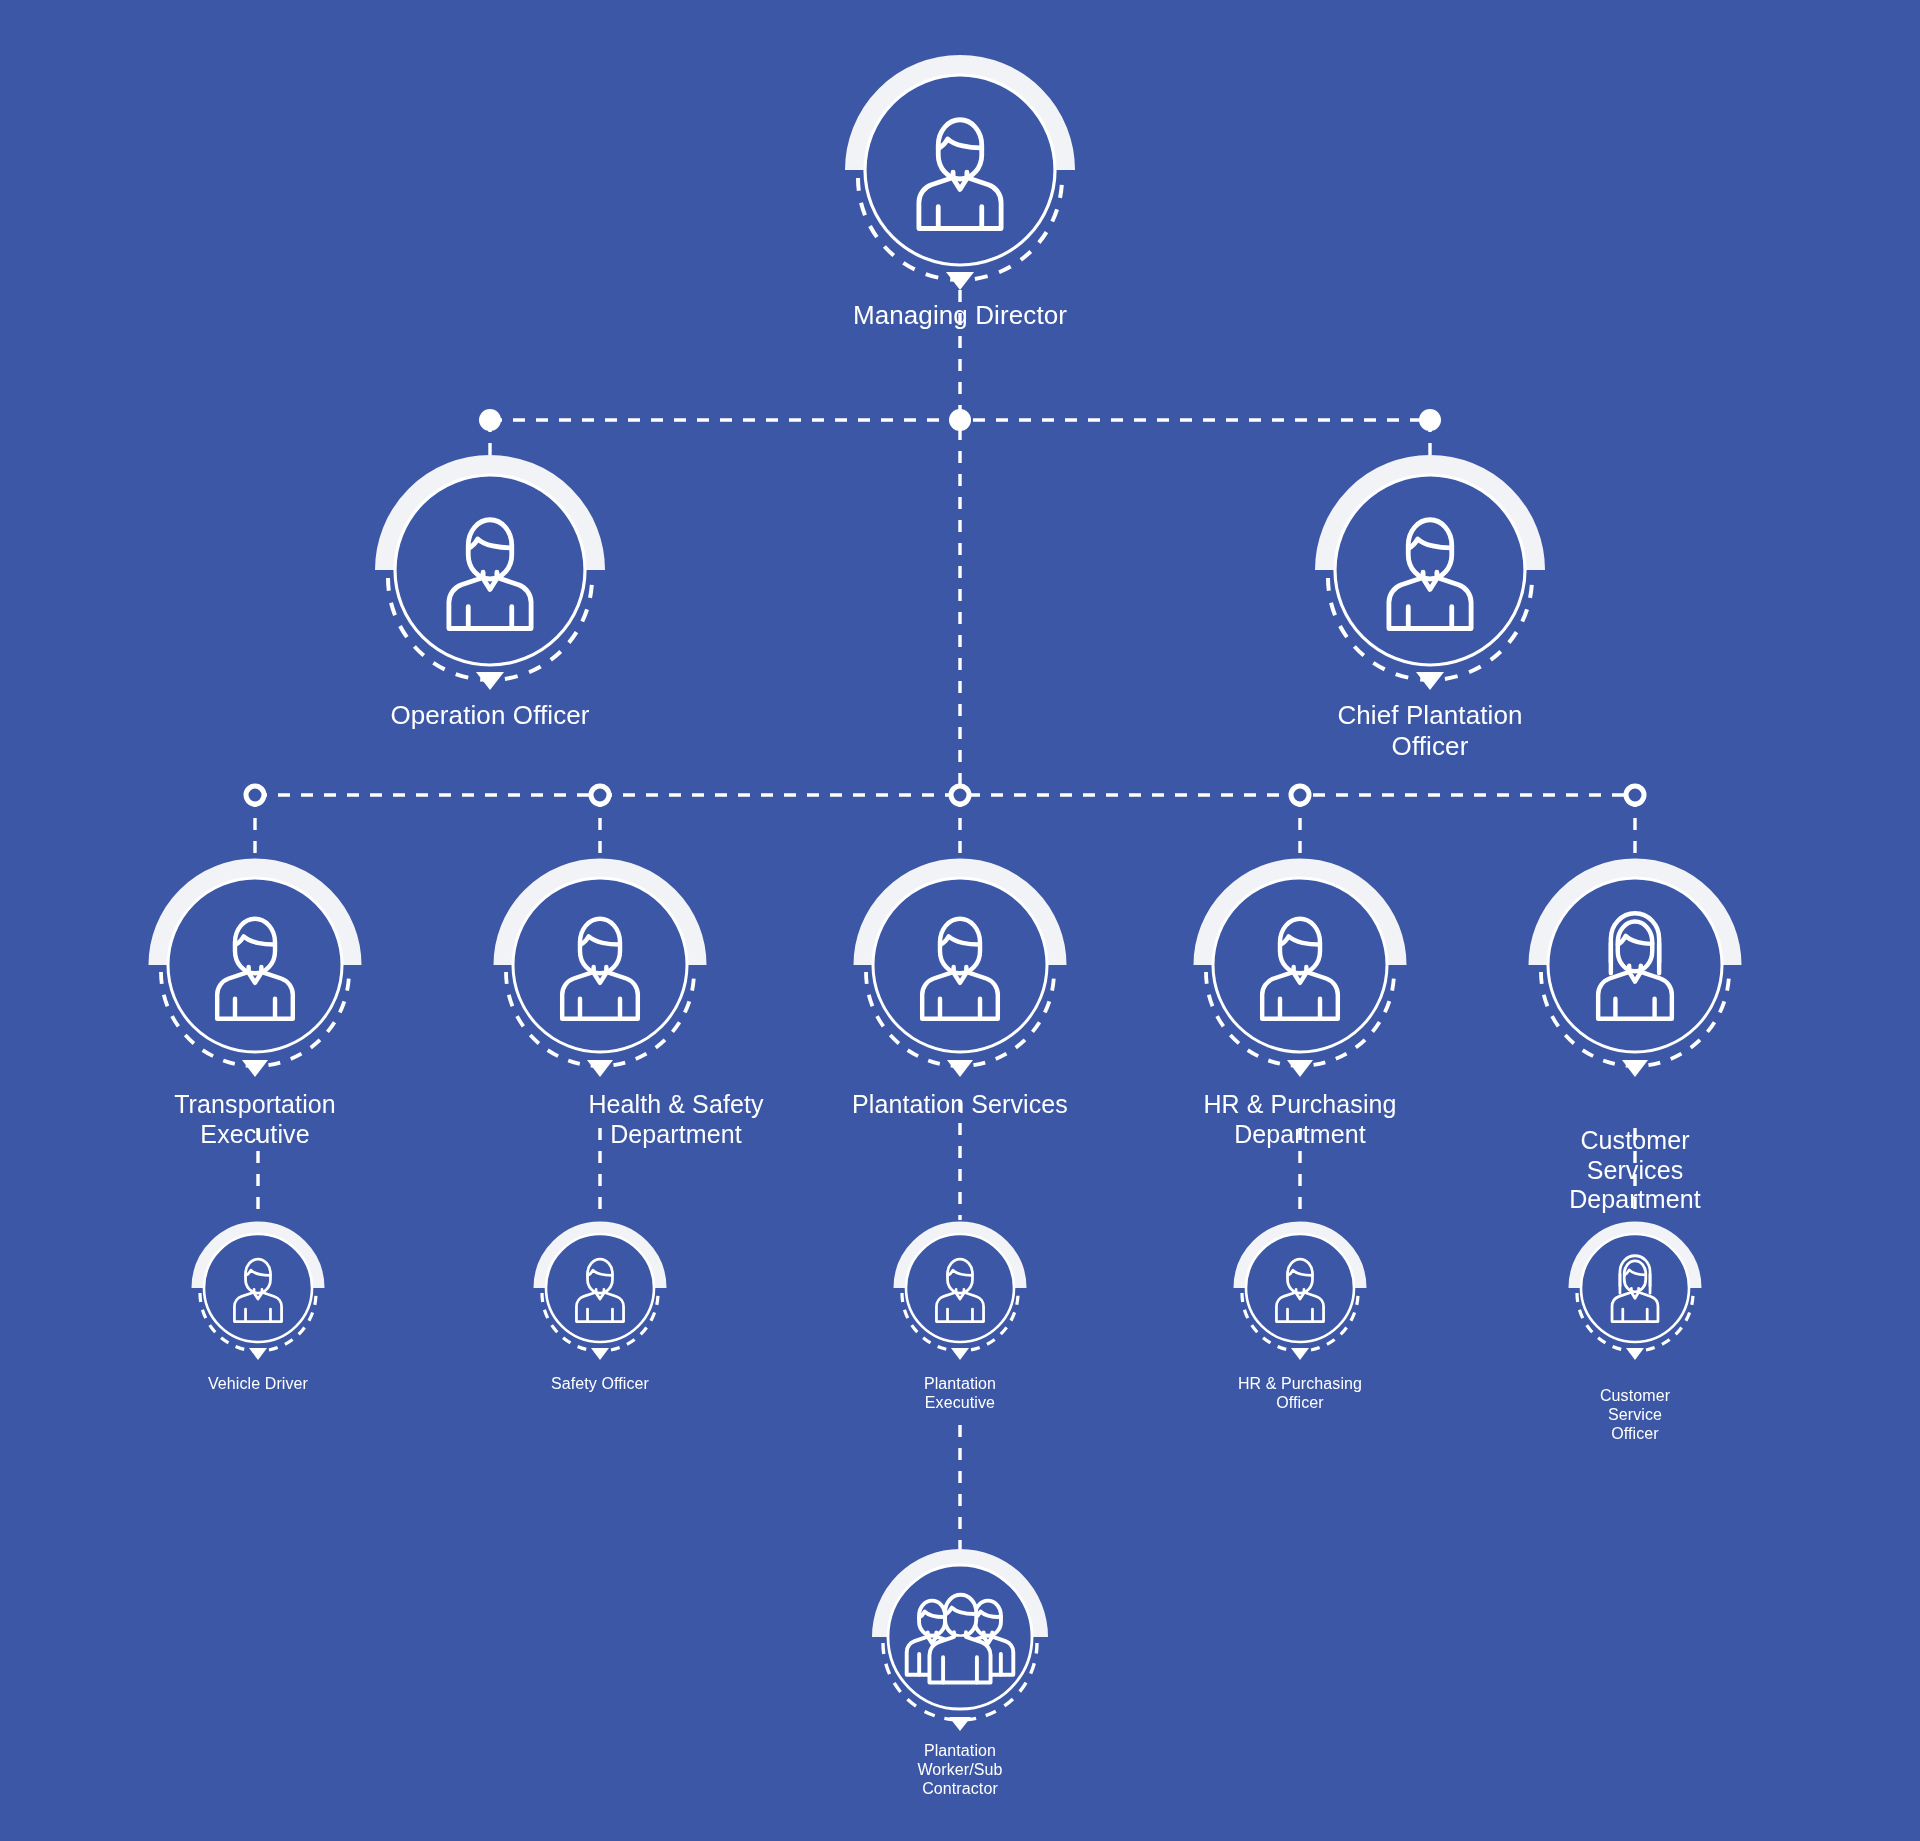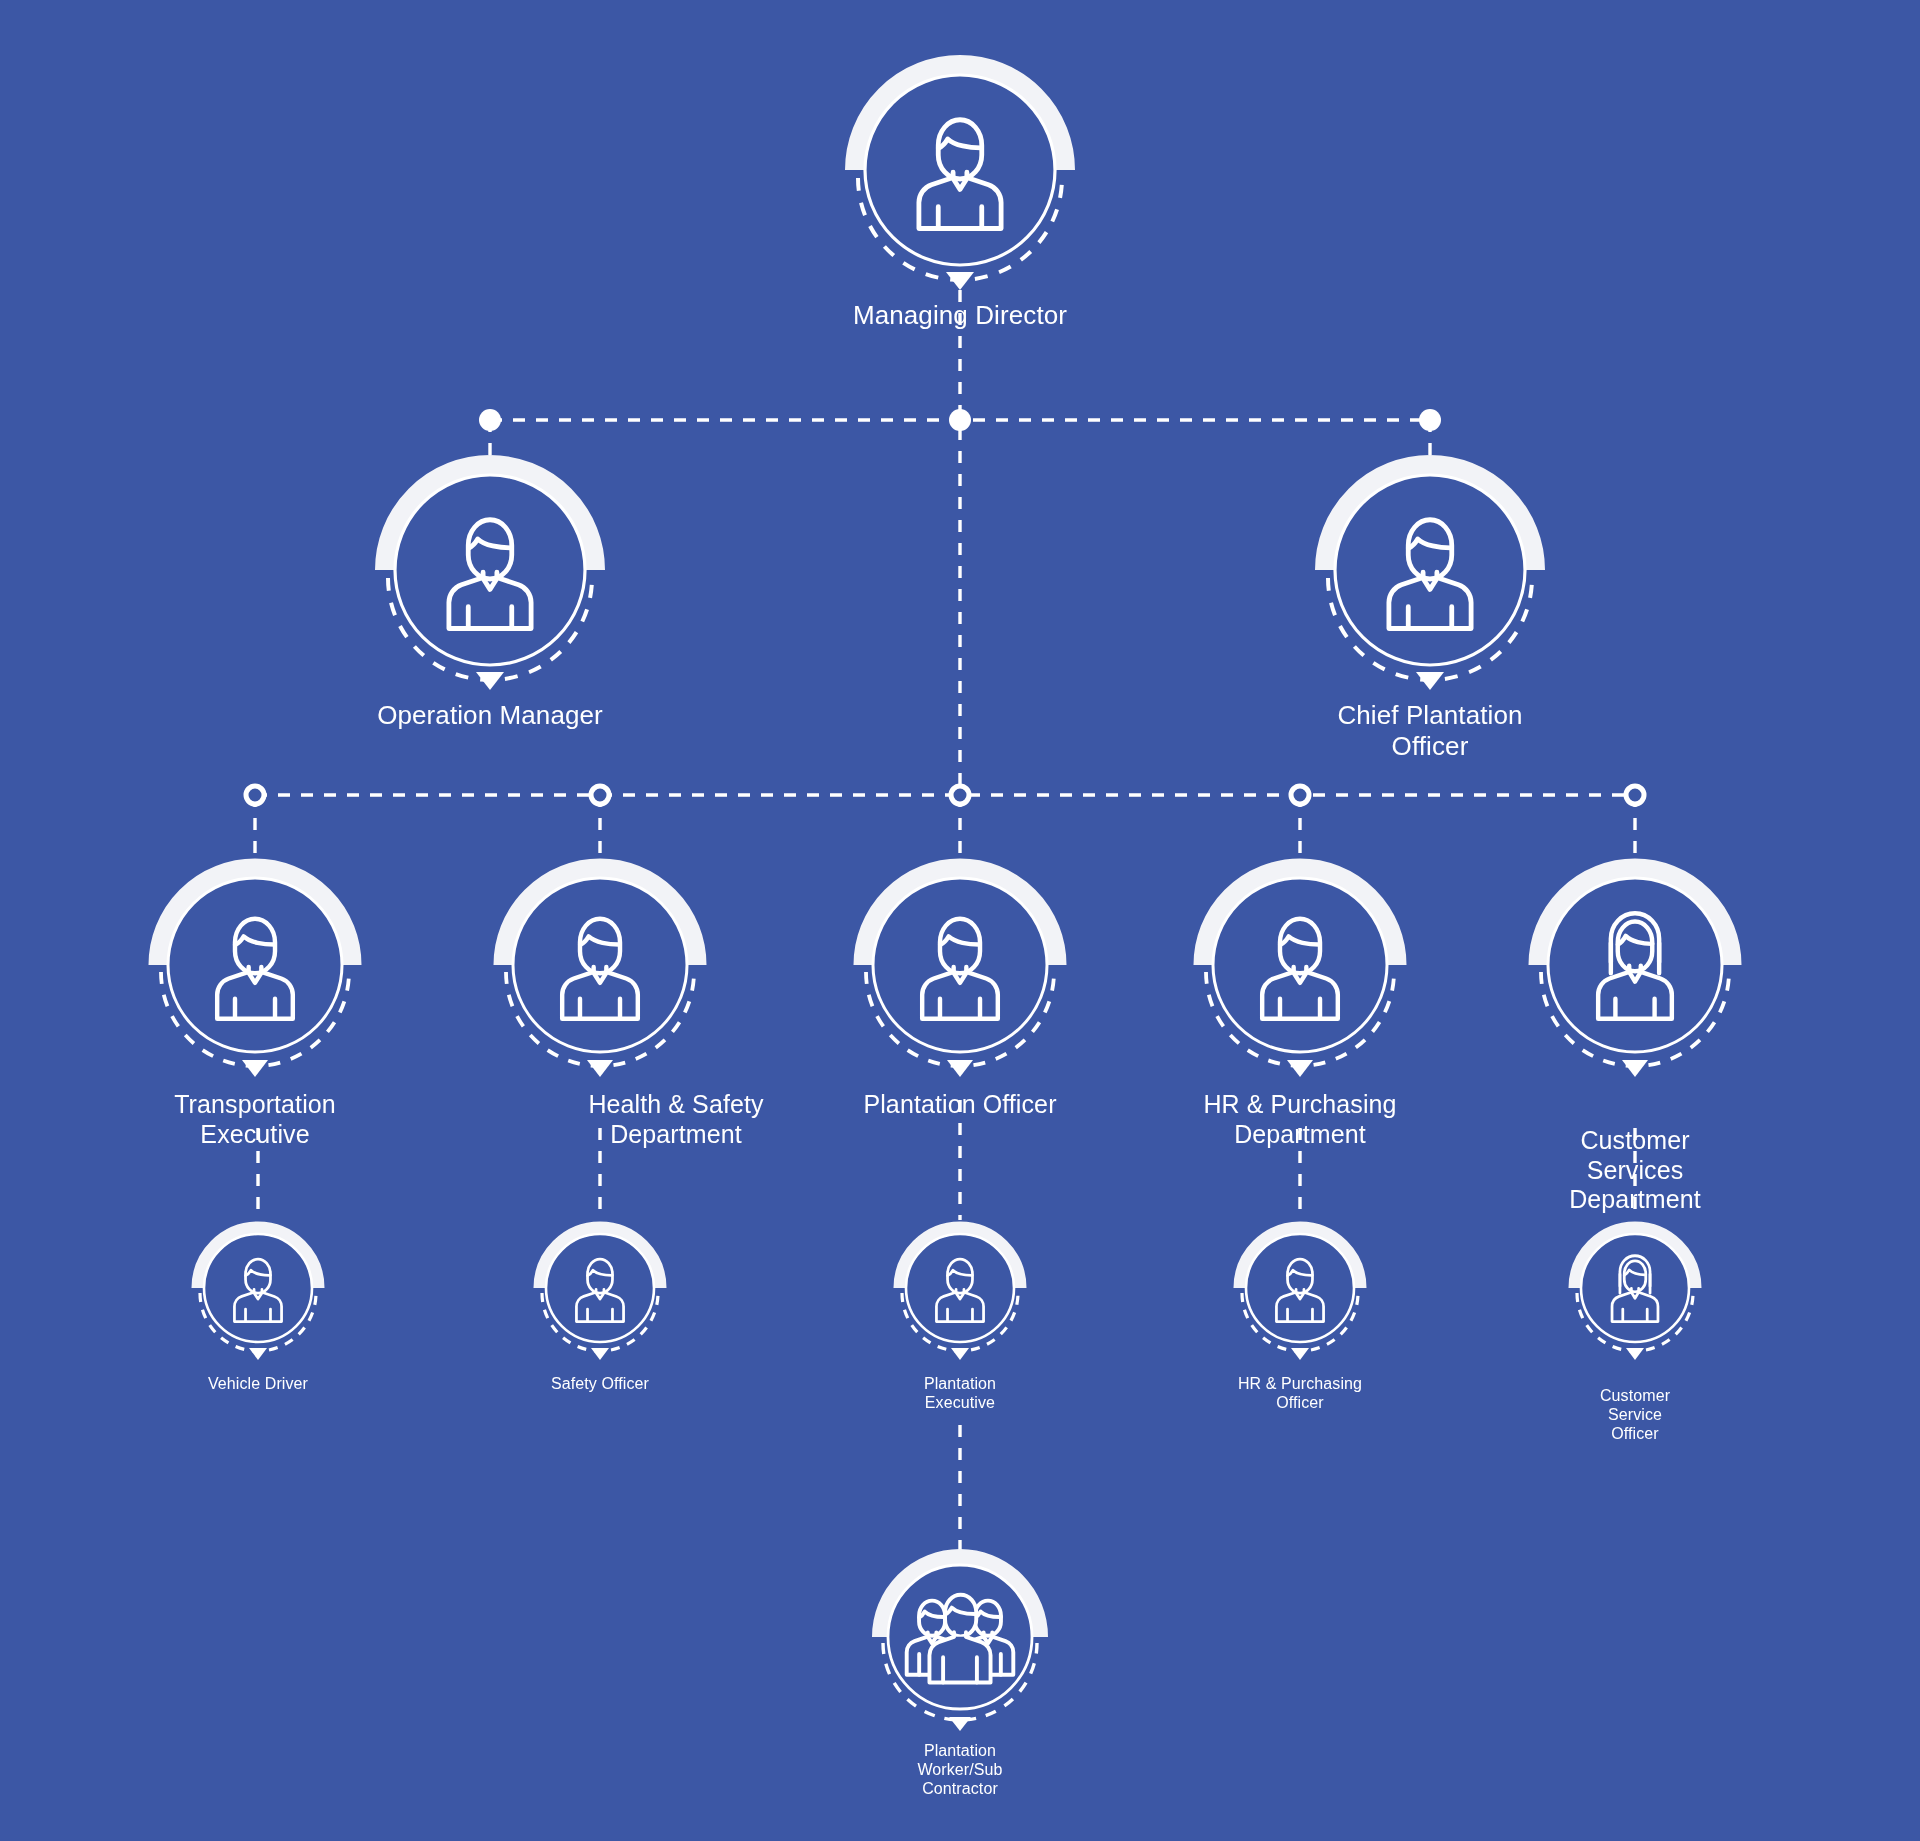--- a/index.html
+++ b/index.html
@@ -225,28 +225,28 @@
       <path d="M880 1637 A80 80 0 0 1 1040 1637" fill="none" stroke="#f2f3f7" stroke-width="16"></path>
       <circle cx="960" cy="1637" r="72" fill="none" stroke="#fff" stroke-width="2.8"></circle>
       <path d="M883 1643 A77 77 0 0 0 1037 1643" fill="none" stroke="#fff" stroke-width="3.4" stroke-dasharray="11 10"></path>
       <use href="#ico-group" x="895" y="1572" width="130" height="130"></use>
       <path d="M949 1717 h22 l-11 14 z" fill="#fff"></path>
     </g>
   </svg>
 
   <div class="label lvl1-label" style="left:960px;top:300px;">Managing Director</div>
 
-  <div class="label lvl2-label" style="left:490px;top:700px;">Operation Manager</div>
+  <div class="label lvl2-label" style="left:490px;top:700px;">Operation Officer</div>
   <div class="label lvl2-label" style="left:1430px;top:700px;">Chief Plantation Officer</div>
 
   <div class="label lvl3-label" style="left:255px;top:1090px;">Transportation
 Executive</div>
   <div class="label lvl3-label" style="left:636px;top:1090px;margin-left:40px;">Health &amp; Safety
 Department</div>
-  <div class="label lvl3-label" style="left:960px;top:1090px;">Plantation Officer</div>
+  <div class="label lvl3-label" style="left:960px;top:1090px;">Plantation Services</div>
   <div class="label lvl3-label" style="left:1300px;top:1090px;">HR &amp; Purchasing
 Department</div>
   <div class="label lvl3-label" style="left:1635px;top:1090px;margin-top:36px;">Customer Services
 Department</div>
 
   <div class="label lvl4-label" style="left:258px;top:1375px;">Vehicle Driver</div>
   <div class="label lvl4-label" style="left:600px;top:1375px;">Safety Officer</div>
   <div class="label lvl4-label" style="left:960px;top:1375px;">Plantation
 Executive</div>
   <div class="label lvl4-label" style="left:1300px;top:1375px;">HR &amp; Purchasing

